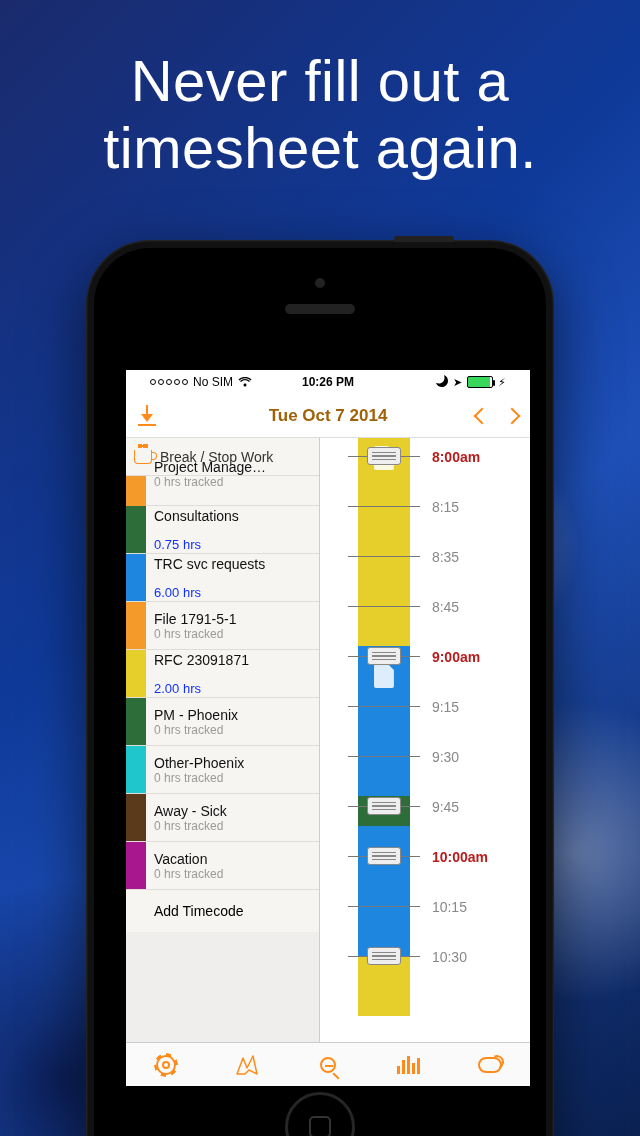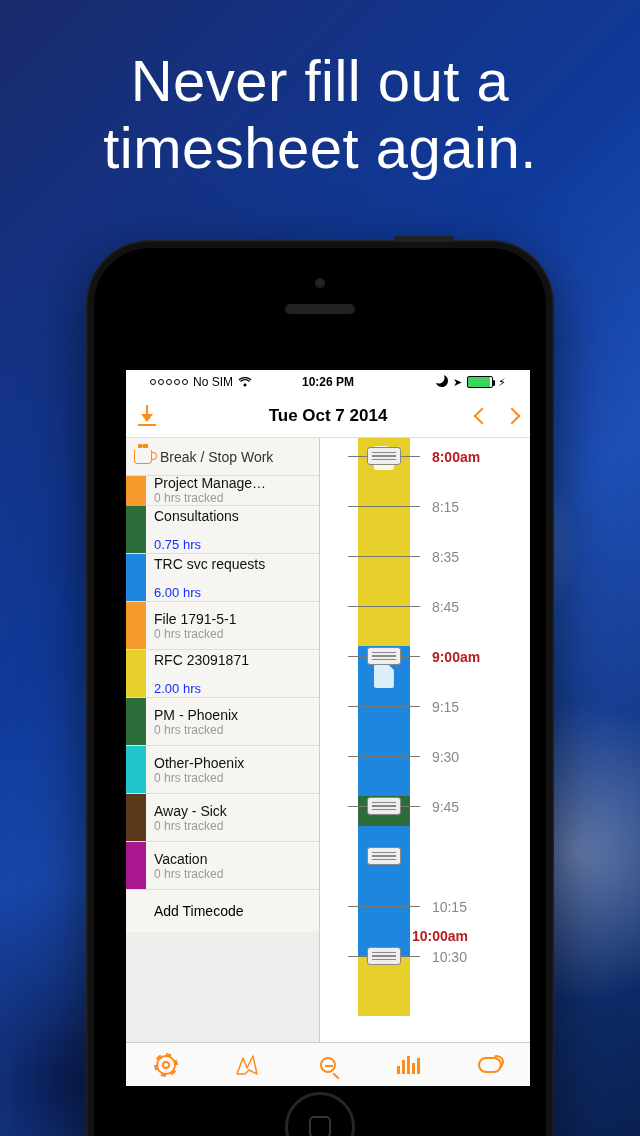--- a/index.html
+++ b/index.html
@@ -109,21 +109,21 @@
   .navbar {
     height: 44px;
     border-bottom: 1px solid #ddd;
     display:flex; align-items:center;
     padding: 0 12px;
     color:#ff8c1a;
     position: relative;
   }
   .navbar .title {
     position:absolute; left:0; right:0; text-align:center;
-    color:#000000; font-weight:600; font-size:17px;
+    color:#a16207; font-weight:600; font-size:17px;
   }
   .nav-arrows { margin-left:auto; display:flex; gap:18px; align-items:center; }
   .chev { width:12px; height:12px; border-top:2px solid #ff8c1a; border-right:2px solid #ff8c1a; }
   .chev.l { transform: rotate(-135deg); }
   .chev.r { transform: rotate(45deg); }
   .dl-icon { display:flex; flex-direction:column; align-items:center; }
   .dl-icon .arrow { width:0;height:0; border-left:6px solid transparent; border-right:6px solid transparent; border-top:8px solid #ff8c1a; }
   .dl-icon .stem { width:2px; height:10px; background:#ff8c1a; margin-bottom:-1px;}
   .dl-icon .bar { width:18px; height:2px; background:#ff8c1a; margin-top:2px;}
 
@@ -152,21 +152,21 @@
       radial-gradient(circle at 20% 50%, #ff8c1a 30%, transparent 31%),
       radial-gradient(circle at 60% 50%, #ff8c1a 30%, transparent 31%),
       radial-gradient(circle at 100% 50%, #ff8c1a 30%, transparent 31%);
   }
 
   .tc-row {
     height:48px; display:flex; align-items:center;
     padding-right:6px;
     background:#f7f5f2; border-bottom:1px solid #e0ddd8;
   }
-  .tc-row.partial { height:30px; align-items:flex-end; padding-bottom:0; }
+  .tc-row.partial { height:30px; align-items:flex-end; padding-bottom:16px; }
   .swatch { width:20px; align-self:stretch; flex-shrink:0; }
   .tc-text { padding-left:8px; overflow:hidden; flex:1; }
   .tc-name { font-size:14px; color:#111; white-space:nowrap; overflow:hidden; text-overflow:ellipsis; }
   .tc-hrs { font-size:12px; color:#999; }
   .tc-hrs.active { color:#1030ff; font-weight:500; font-size:13px;margin-top:13px; }
   .add-row {
     height:42px; display:flex; align-items:center; padding-left:28px;
     font-size:14px; color:#000; background:#f7f5f2;
   }
 
@@ -402,21 +402,21 @@
                   <div class="lab">9:15</div>
                 </div>
                 <div class="tl-tick minor" style="top: 318px;">
                   <div class="line"></div>
                   <div class="lab">9:30</div>
                 </div>
                 <div class="tl-tick minor" style="top: 368px;">
                   <div class="line"></div>
                   <div class="lab">9:45</div>
                 </div>
-                <div class="tl-tick major" style="top: 418px; flex-direction: column;">
+                <div class="tl-tick major" style="top: 418px;">
                   <div class="line"></div>
                   <div class="lab">10:00am</div>
                 </div>
                 <div class="tl-tick minor" style="top: 468px;">
                   <div class="line"></div>
                   <div class="lab">10:15</div>
                 </div>
                 <div class="tl-tick minor" style="top: 518px;">
                   <div class="line"></div>
                   <div class="lab">10:30</div>

